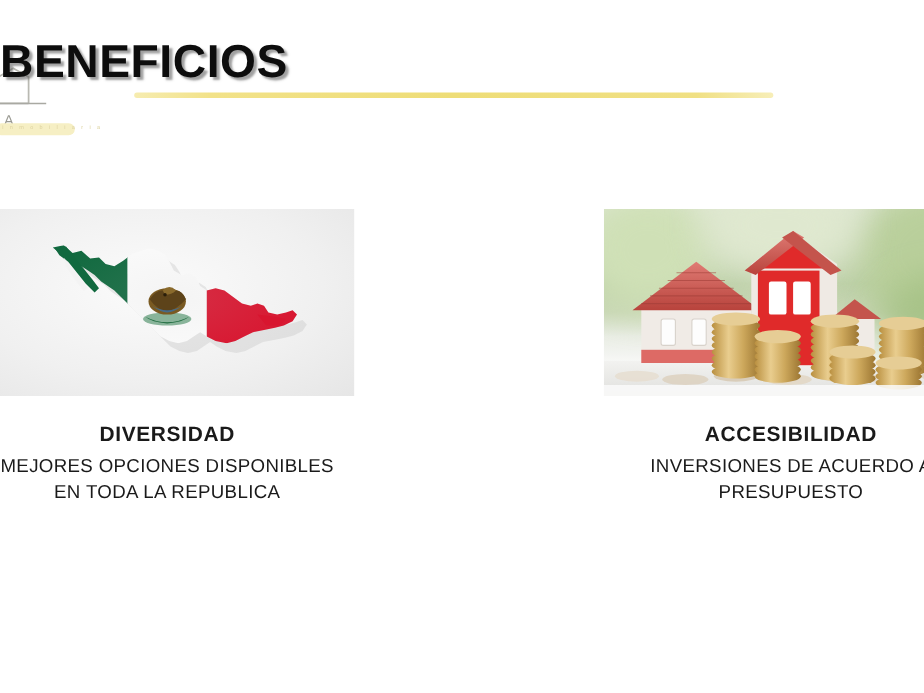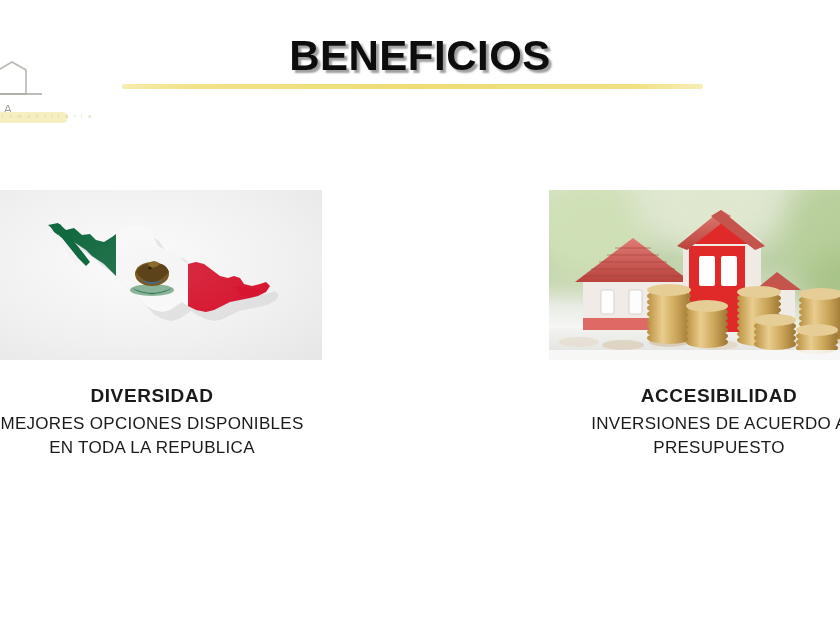--- a/index.html
+++ b/index.html
@@ -57,21 +57,21 @@
     color: #ddd3a0;
     white-space: nowrap;
     font-family: "Liberation Sans", sans-serif;
   }
 
   
   #title {
     position: absolute;
     left: 0; top: 32px;
     width: 840px;
-    text-align: center;
+    text-align: left;
     font-size: 42px;
     font-weight: bold;
     letter-spacing: 0.5px;
     color: #0d0d0d;
     font-family: "Liberation Sans", sans-serif;
     text-shadow: 3px 3px 2px rgba(80,80,80,0.55);
   }
 
   #title-rule {
     position: absolute;

